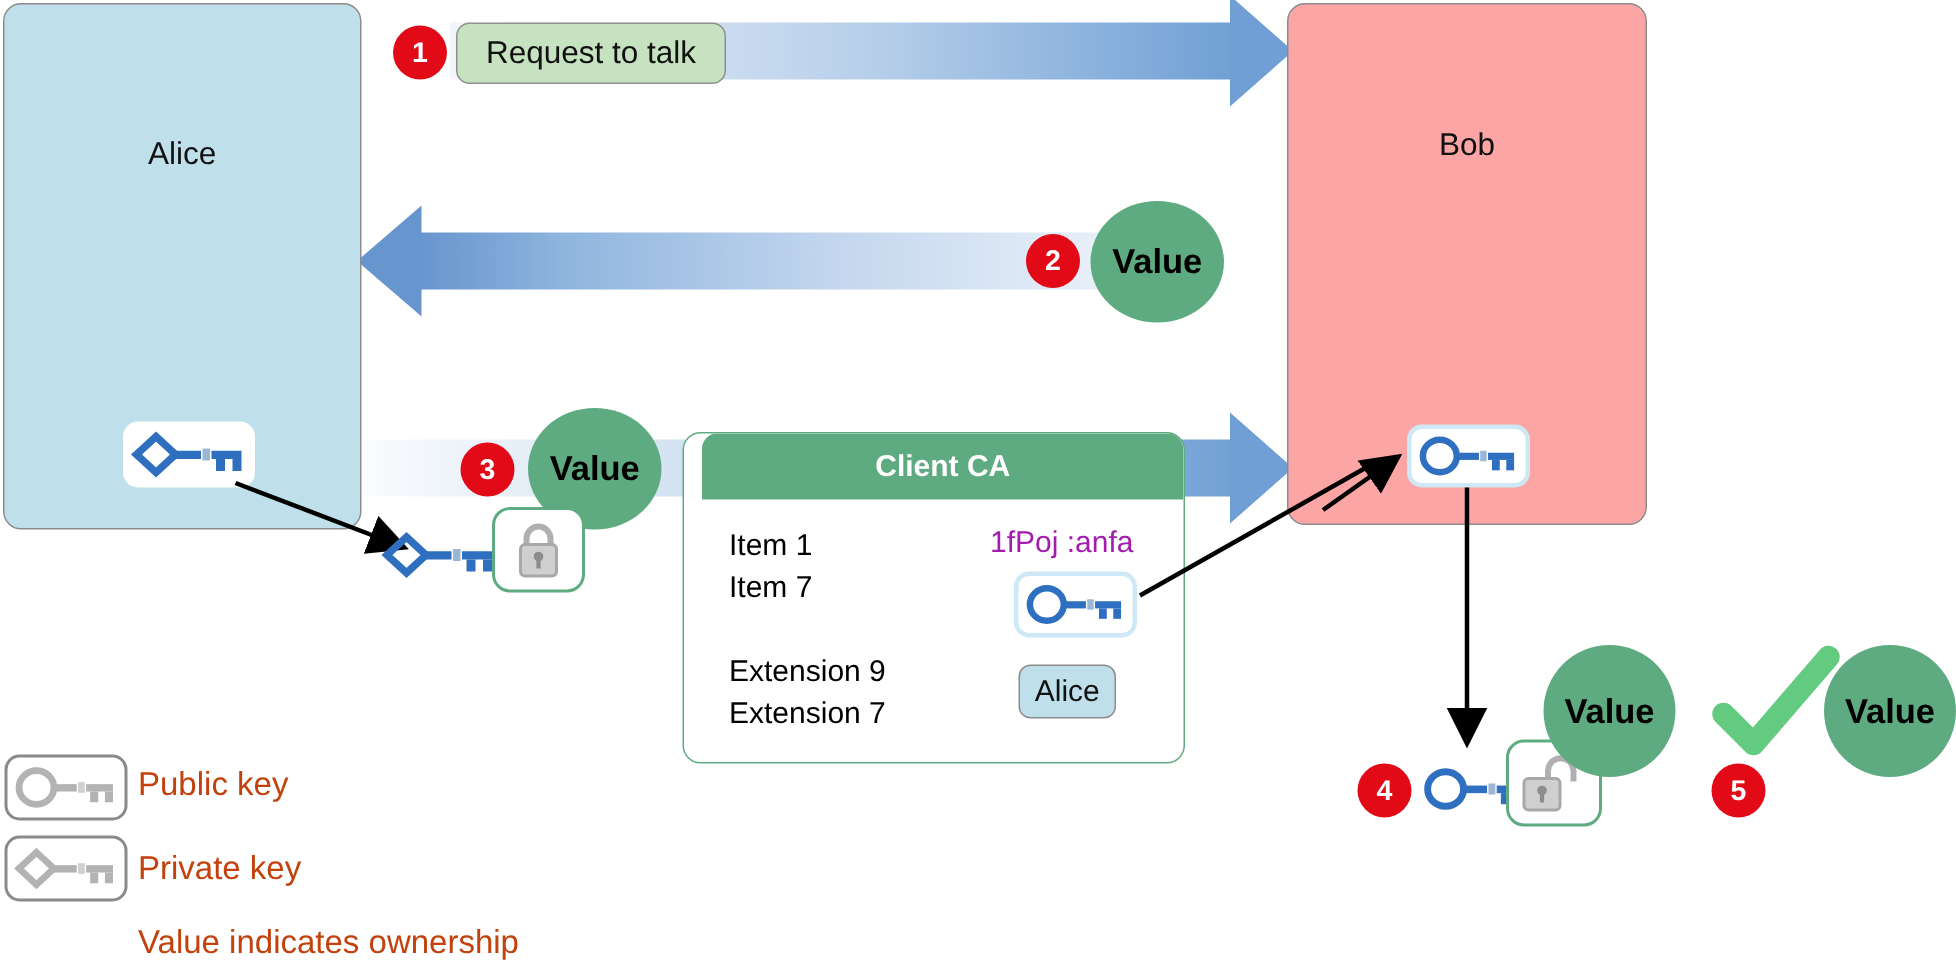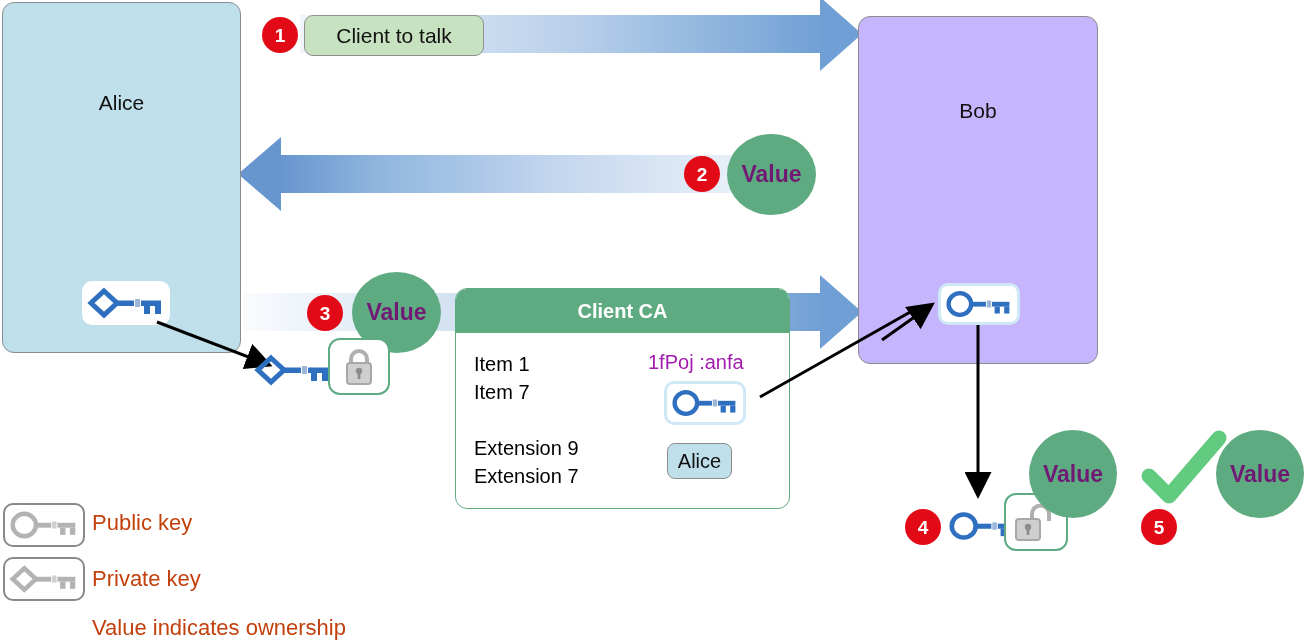--- a/index.html
+++ b/index.html
@@ -29,22 +29,22 @@
     text-align:center;
     font-size:21px;
     color:#111;
   }
   #alice-box{
     left:2px; top:2px; width:239px; height:351px;
     background:#bfe0ea;
   }
   #alice-box .party-label{top:88px;}
   #bob-box{
-    left:858px; top:16px; width:240px; height:348px;
-    background:#c4b5fd;
+    left:858px; top:2px; width:240px; height:348px;
+    background:#fca5a5;
   }
   #bob-box .party-label{top:82px;}
 
   
   .arrow-shaft{position:absolute;height:38px;}
   .arrow-head{position:absolute;width:0;height:0;}
 
   
   #arrow1-shaft{
     left:300px; top:15px; width:525px;
@@ -88,21 +88,21 @@
     font-size:19px;font-weight:bold;
     display:flex;align-items:center;justify-content:center;
     line-height:1;
   }
 
   
   .value-circle{
     position:absolute;
     border-radius:50%;
     background:#5fab81;
-    color:#701a75;
+    color:#000000;
     font-size:23px;font-weight:bold;
     display:flex;align-items:center;justify-content:center;
   }
 
   
   #request-pill{
     position:absolute;
     left:304px; top:15px;
     width:180px; height:41px;
     background:#c7e2c0;
@@ -116,20 +116,21 @@
   
   #client-ca{
     position:absolute;
     left:455px; top:288px;
     width:335px; height:221px;
     border:1.5px solid #5fab81;
     border-radius:12px;
     background:#ffffff;
     box-sizing:border-box;
     overflow:hidden;
+    padding-left:12px;
   }
   #client-ca-header{
     height:44px;
     background:#5fab81;
     color:#fff;
     font-size:20px;font-weight:bold;
     display:flex;align-items:center;justify-content:center;
     border-radius:10px 10px 0 0;
   }
   #ca-body{position:relative;height:175px;}
@@ -211,21 +212,21 @@
 
   <div class="party" id="alice-box">
     <div class="party-label">Alice</div>
   </div>
 
   <div class="party" id="bob-box">
     <div class="party-label">Bob</div>
   </div>
 
   <div class="step-badge" style="left:262px;top:17px;">1</div>
-  <div id="request-pill">Client to talk</div>
+  <div id="request-pill">Request to talk</div>
 
   <div class="step-badge" style="left:684px;top:156px;">2</div>
   <div class="value-circle" style="left:727px;top:134px;width:89px;height:81px;">Value</div>
 
   <div class="key-chip plain" style="left:82px;top:281px;width:88px;height:44px;">
     <svg width="76" height="30" viewBox="0 0 76 30">
       <g fill="none" stroke="#2f6fc0" stroke-width="5">
         <polygon points="16,3 29,15 16,27 3,15"></polygon>
       </g>
       <rect x="29" y="12.5" width="17" height="5.5" fill="#2f6fc0"></rect>

